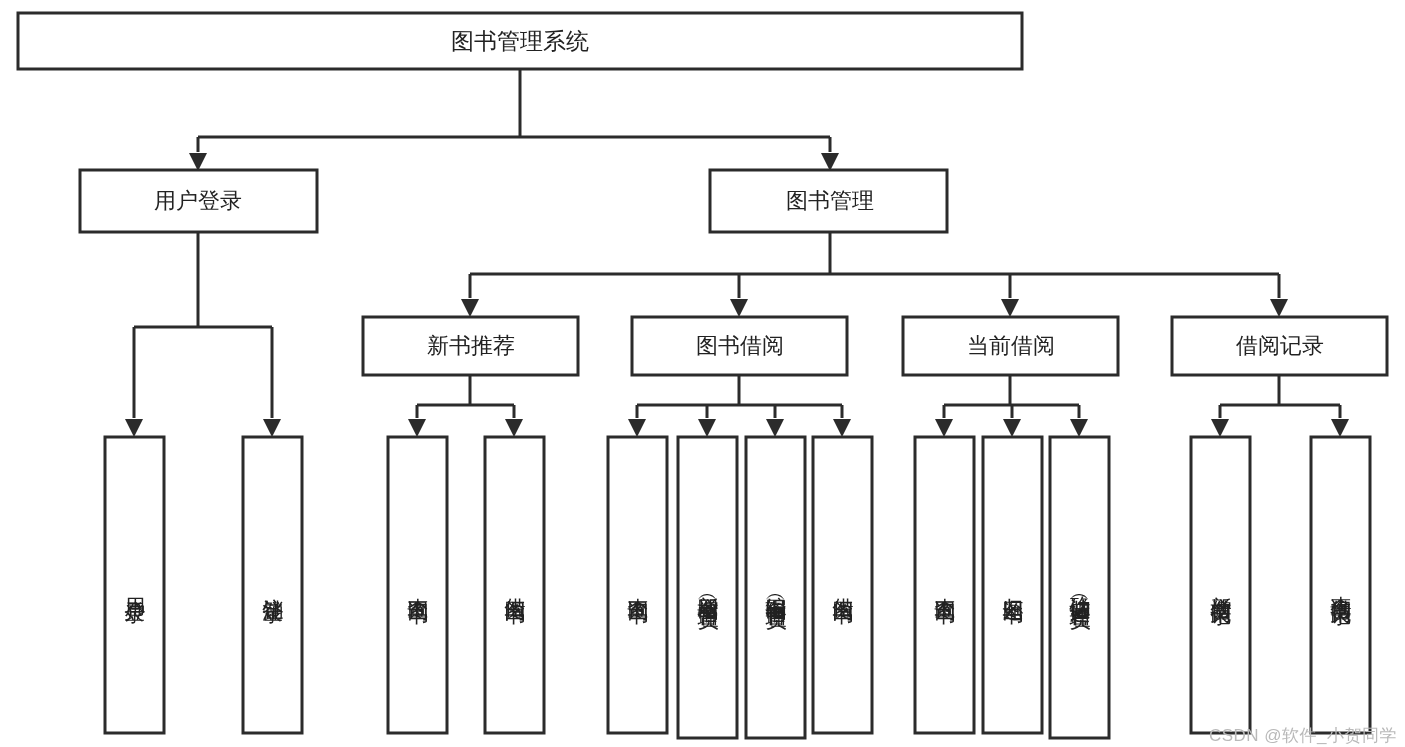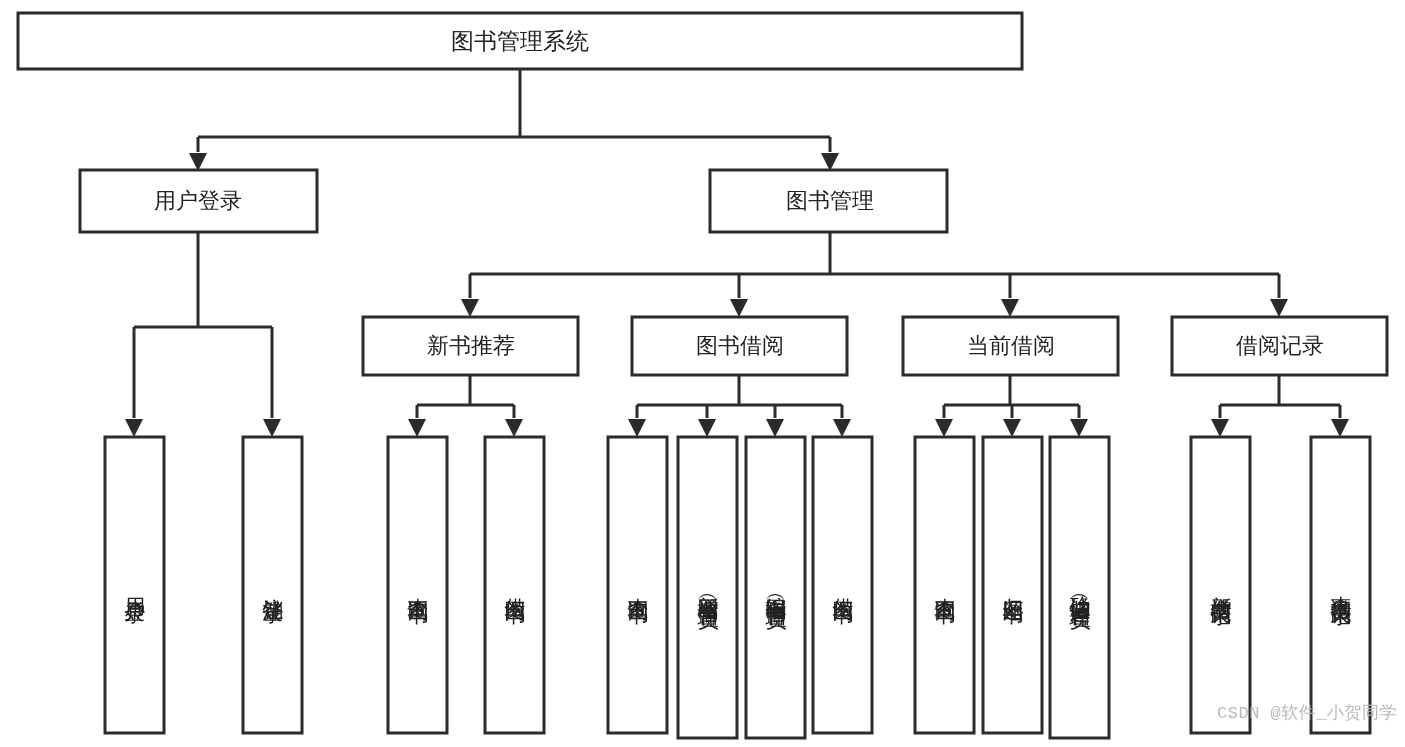--- a/index.html
+++ b/index.html
@@ -63,22 +63,22 @@
     display: flex;
     align-items: center;
     justify-content: center;
     white-space: nowrap;
     pointer-events: none;
     user-select: none;
   }
   .watermark {
     position: absolute;
     right: 8px;
-    bottom: 23px;
-    font-family: Liberation Mono, monospace;
+    bottom: 0;
+    font-family: Liberation Sans, sans-serif;
     font-size: 17px;
     color: #b9b9b9;
     letter-spacing: 0.5px;
     white-space: nowrap;
   }
 </style>
 </head>
 <body>
 
 <div id="diagram-root">

